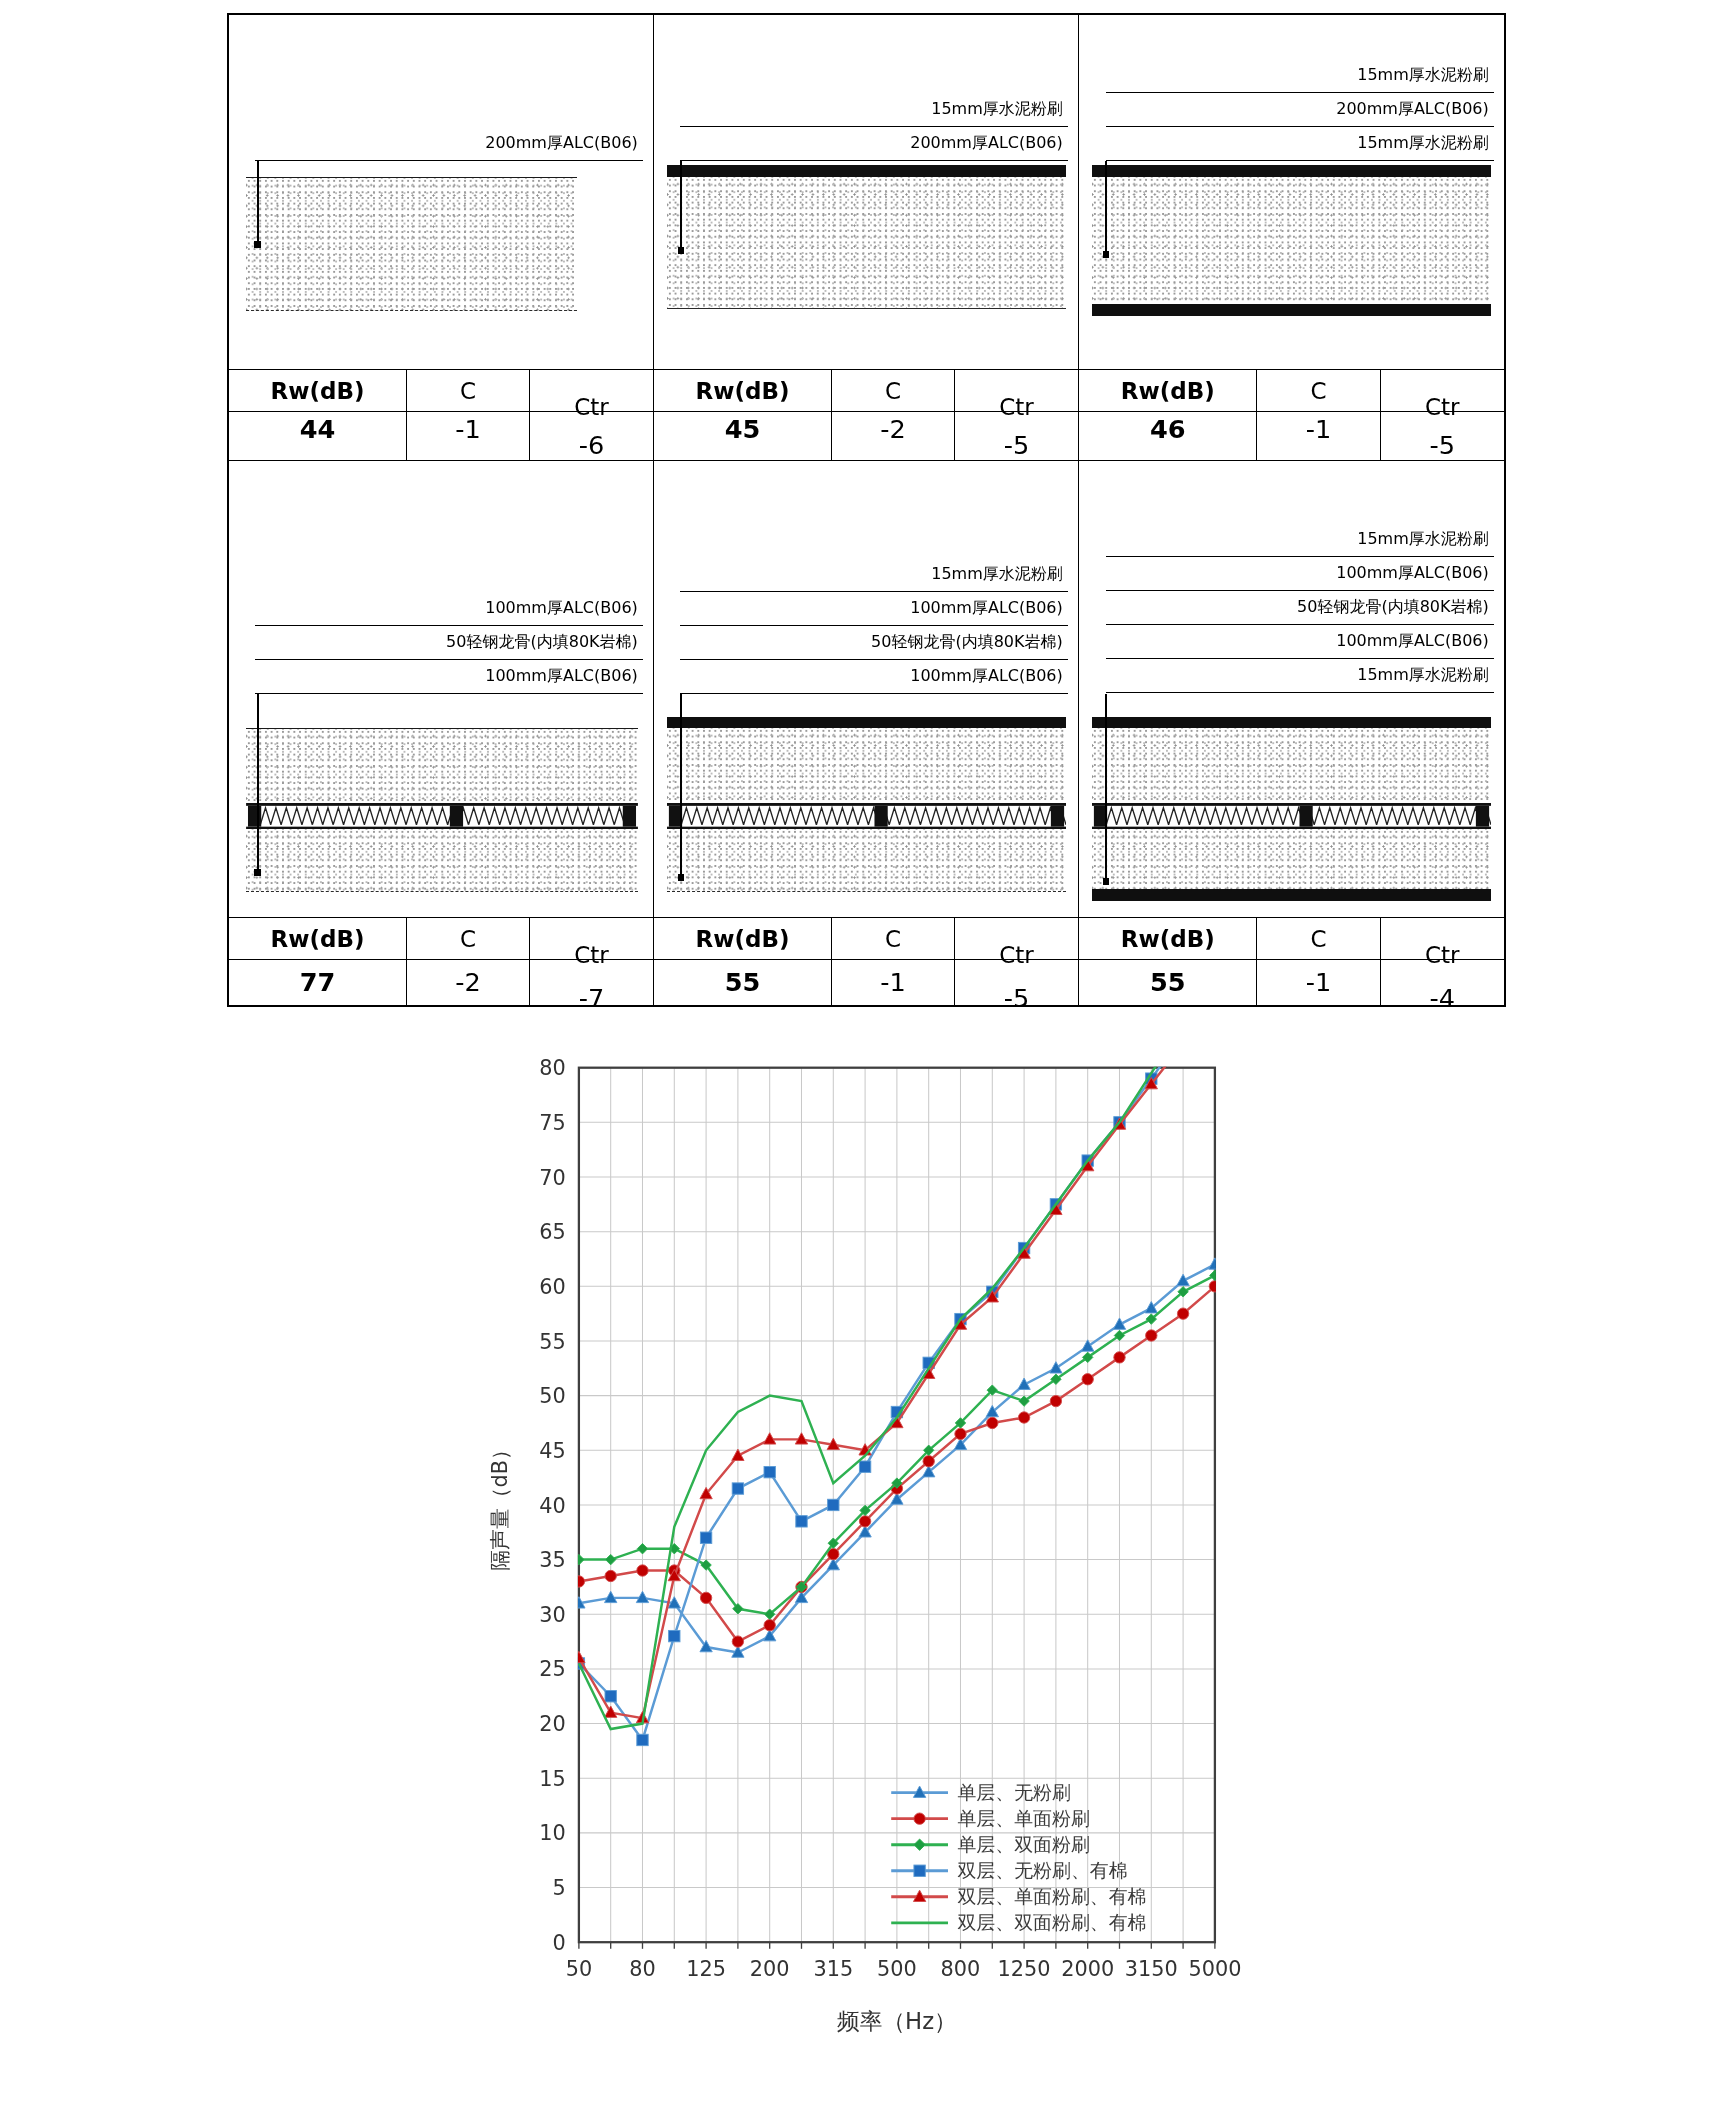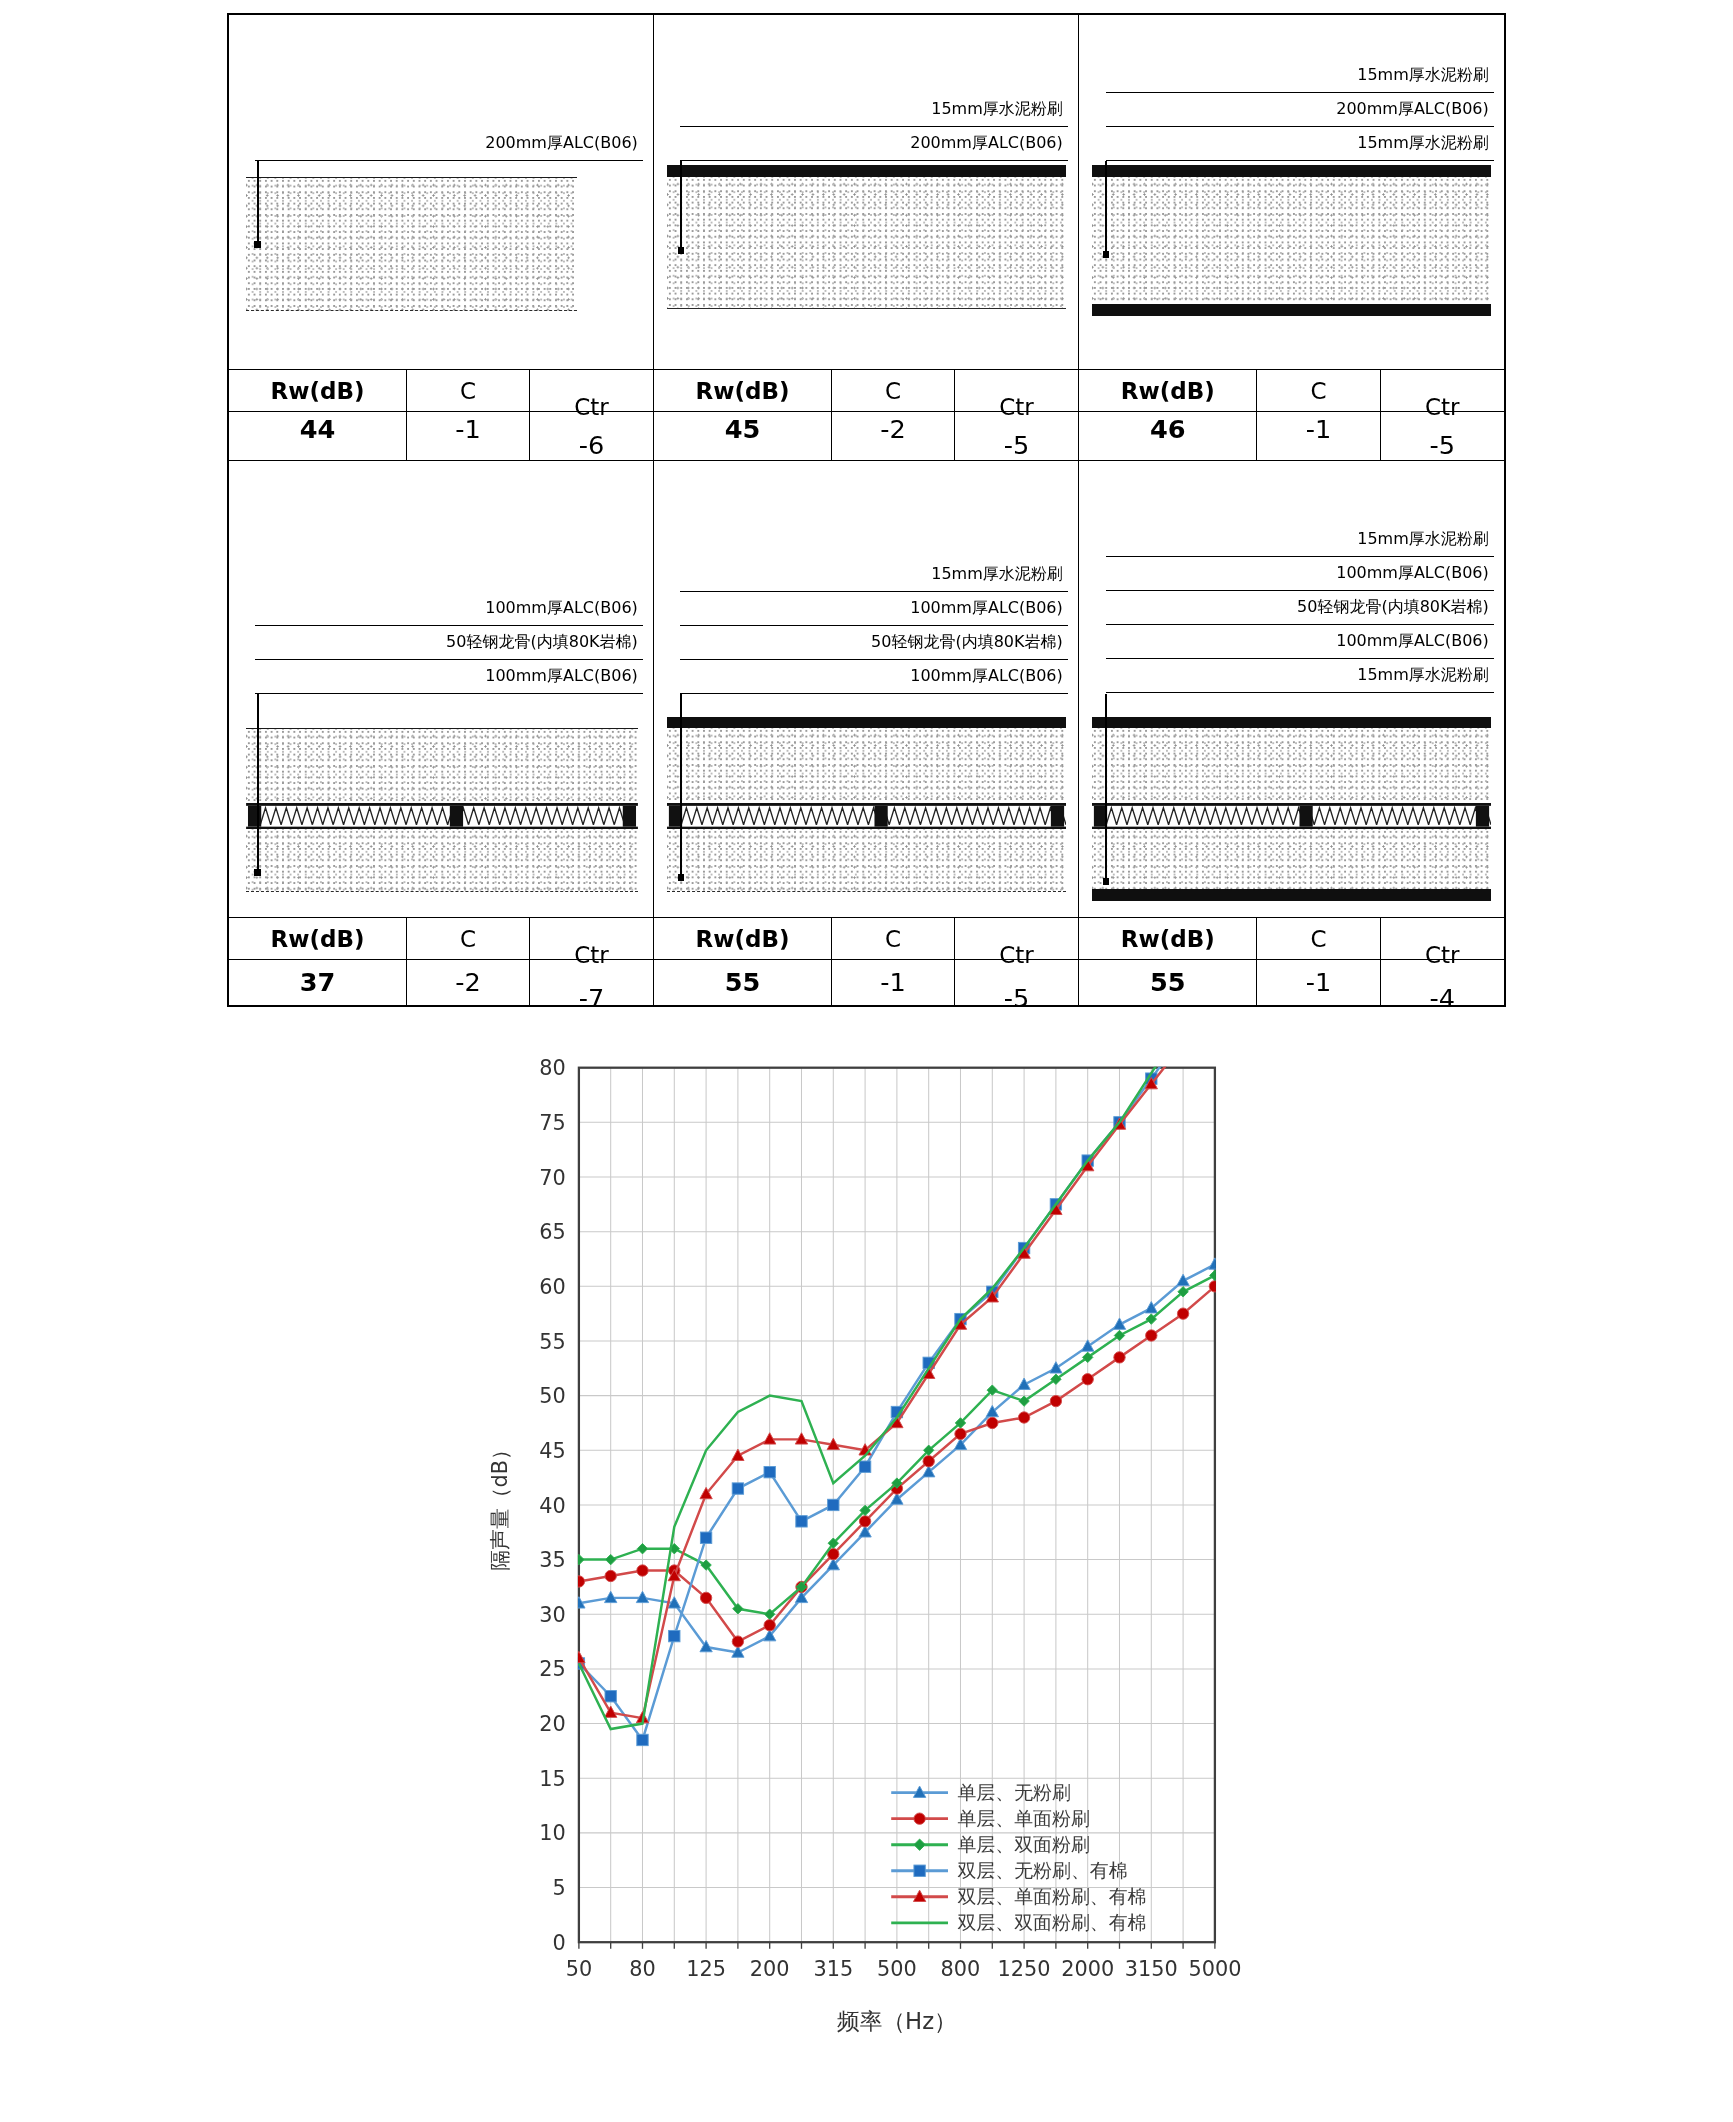--- a/index.html
+++ b/index.html
@@ -203,21 +203,21 @@
       </div>
     <div class="sgroup">
         <div class="scell">Rw(dB)</div>
         <div class="scell">C</div>
         <div class="scell">Ctr</div>
       </div>
   </div>
 
   <div class="trow vrow" style="top:944px;height:46px;">
     <div class="sgroup">
-        <div class="scell">37</div>
+        <div class="scell">77</div>
         <div class="scell">-2</div>
         <div class="scell">-7</div>
       </div>
     <div class="sgroup">
         <div class="scell">55</div>
         <div class="scell">-1</div>
         <div class="scell">-5</div>
       </div>
     <div class="sgroup">
         <div class="scell">55</div>

